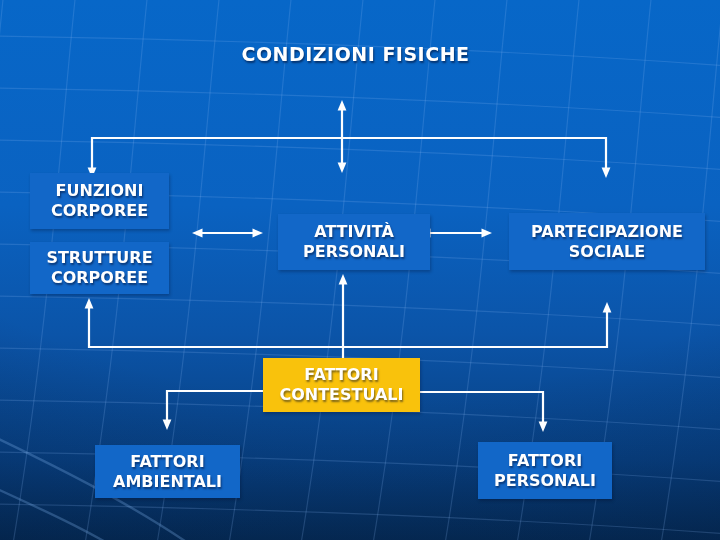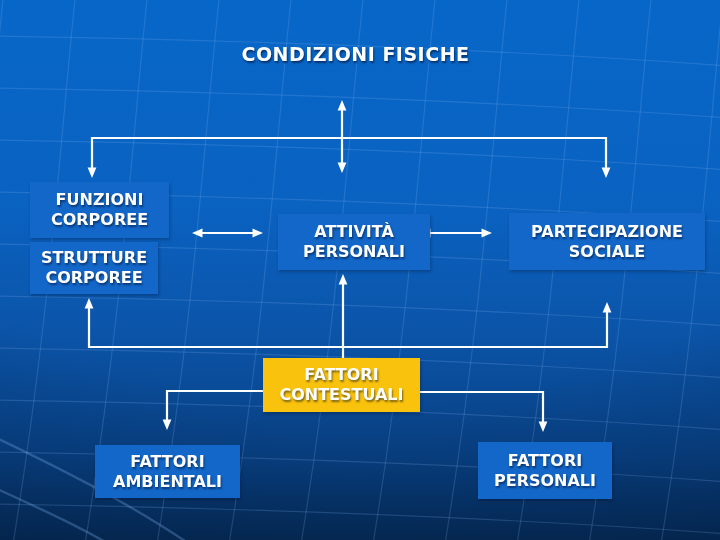--- a/index.html
+++ b/index.html
@@ -106,26 +106,26 @@
     <g>
       <path d="M420,392 L543,392 L543,422"></path>
       <polygon points="543,432 538.6,421.5 547.4,421.5"></polygon>
     </g>
   </svg>
 
   <div class="titlewrap">
     <div class="title">CONDIZIONI FISICHE</div>
   </div>
 
-  <div class="node blue" style="left:30px;top:182px;width:139px;height:56px">
+  <div class="node blue" style="left:30px;top:173px;width:139px;height:56px">
     <span class="node-label">FUNZIONI
 CORPOREE</span>
   </div>
 
-  <div class="node blue" style="left:30px;top:242px;width:128px;height:52px">
+  <div class="node blue" style="left:30px;top:242px;width:139px;height:52px">
     <span class="node-label">STRUTTURE
 CORPOREE</span>
   </div>
 
   <div class="node blue" style="left:278px;top:214px;width:152px;height:56px">
     <span class="node-label">ATTIVITÀ
 PERSONALI</span>
   </div>
 
   <div class="node blue" style="left:509px;top:213px;width:196px;height:57px">

